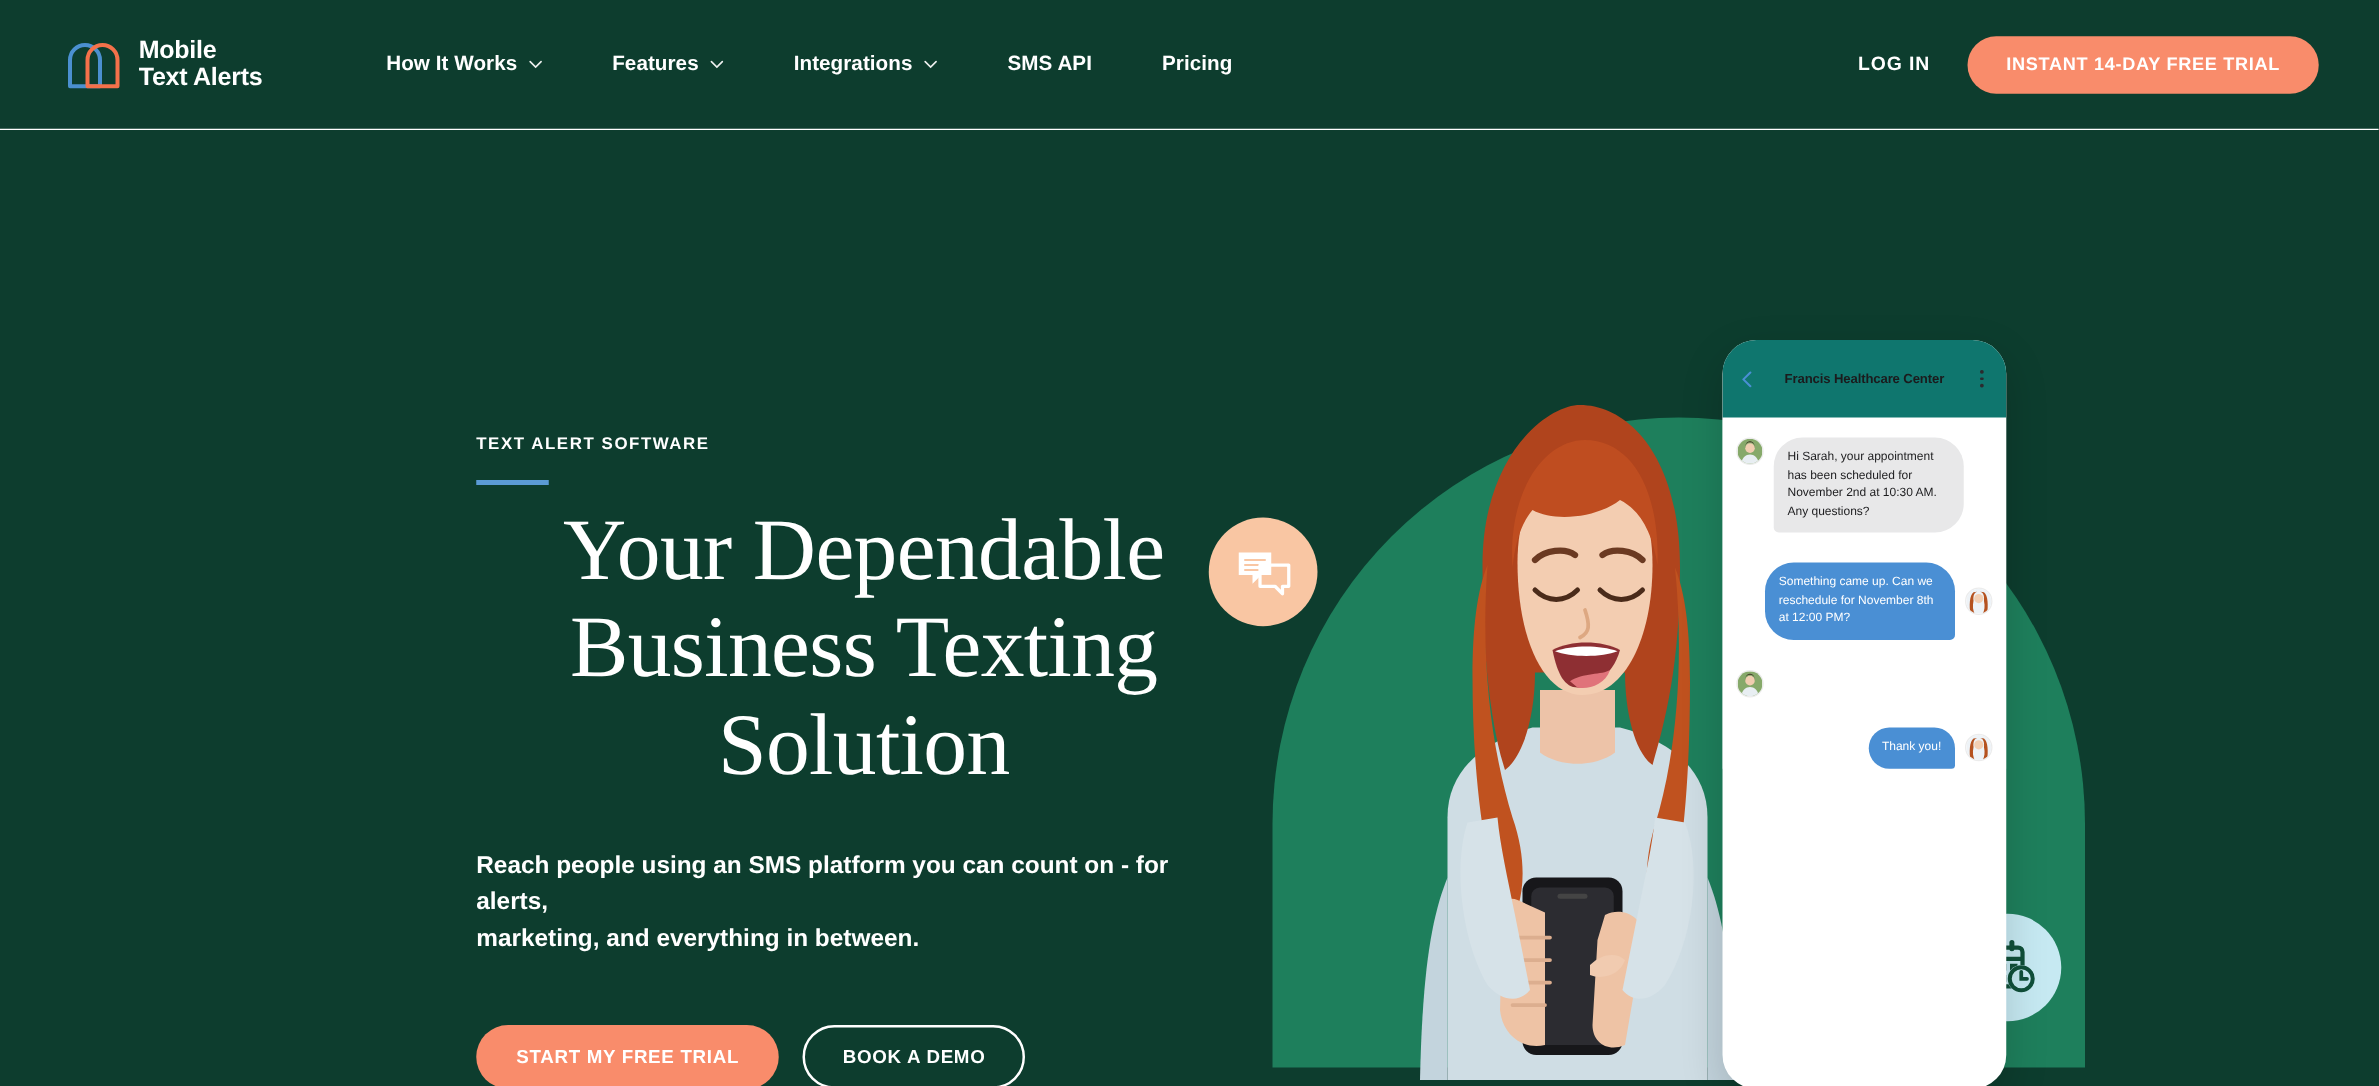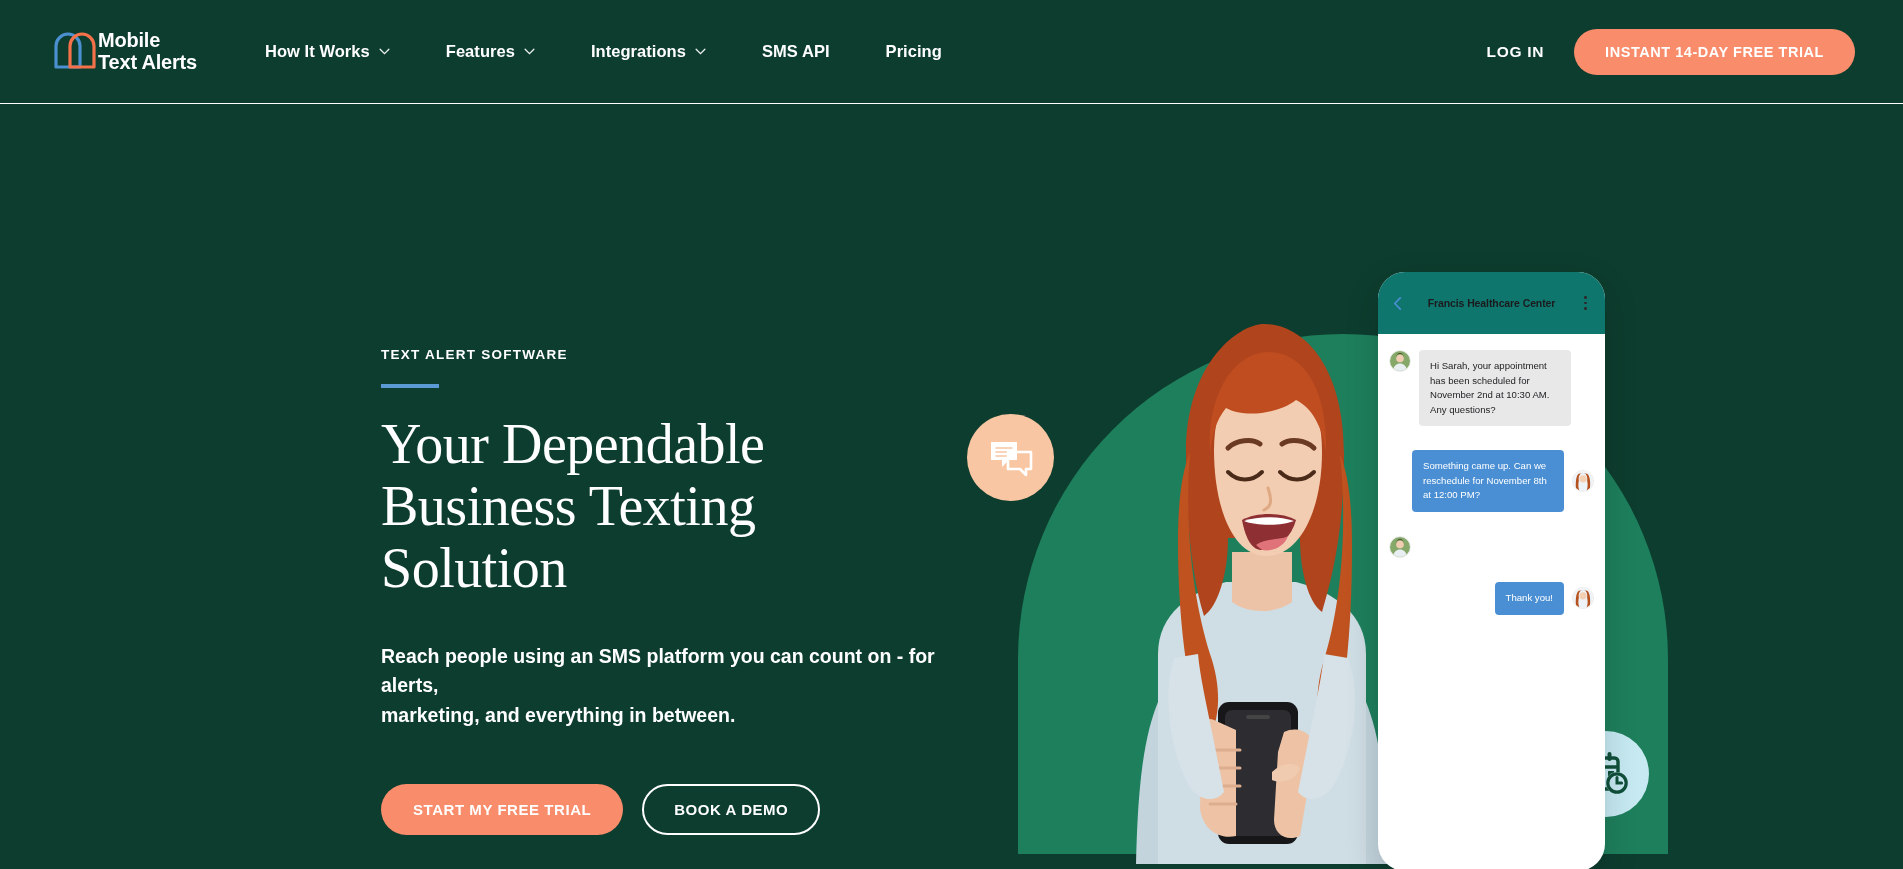--- a/index.html
+++ b/index.html
@@ -24,21 +24,21 @@
     position: relative;
     height: 104px;
     width: 100%;
     display: flex;
     align-items: center;
     padding: 0 48px 0 52px;
     border-bottom: 1.5px solid #ffffff;
     background: #0d3d2e;
   }
 
-  .brand { display: flex; margin-right: 40px; }
+  .brand { display: flex; align-items: center; gap: 13px; margin-right: 71px; }
 
   .brand-mark { width: 46px; height: 40px; flex: 0 0 auto; display:block; }
 
   .brand-text {
     color: #ffffff;
     font-size: 20px;
     font-weight: 700;
     line-height: 1.06;
     letter-spacing: -0.2px;
     white-space: pre-line;
@@ -111,26 +111,27 @@
   .eyebrow-rule {
     width: 58px;
     height: 3.5px;
     background: #5b9bd5;
     margin-top: 22px;
   }
 
   .headline {
     color: #ffffff;
     font-family: "Liberation Serif", "DejaVu Serif", serif;
-    font-size: 56px;
+    font-size: 70px;
     font-weight: 400;
     line-height: 1.115;
     letter-spacing: -0.5px;
-    margin-top: 25px;
+    margin-top: 14px;
     white-space: pre-line;
+    text-align: center;
   }
 
   .subhead {
     color: #ffffff;
     font-size: 19.5px;
     font-weight: 600;
     line-height: 1.52;
     margin-top: 42px;
     max-width: 600px;
     white-space: pre-line;
@@ -246,21 +247,21 @@
   .avatar {
     width: 22px; height: 22px; border-radius: 50%;
     flex: 0 0 auto; overflow: hidden; border: 1px solid #ececec;
   }
   .avatar svg { display: block; width: 100%; height: 100%; }
 
   .bubble {
     font-size: 9.6px;
     line-height: 1.52;
     padding: 9px 11px;
-    border-radius: 4px;
+    border-radius: 23px;
     max-width: 152px;
   }
   .bubble.in  { background: #e8e8e9; color: #1d1d1f; border-bottom-left-radius: 4px; }
   .bubble.out { background: #4a8fd4; color: #ffffff; border-bottom-right-radius: 4px; }
   .bubble.short { max-width: none; }
 </style>
 </head>
 <body>
 
 <div class="page">

